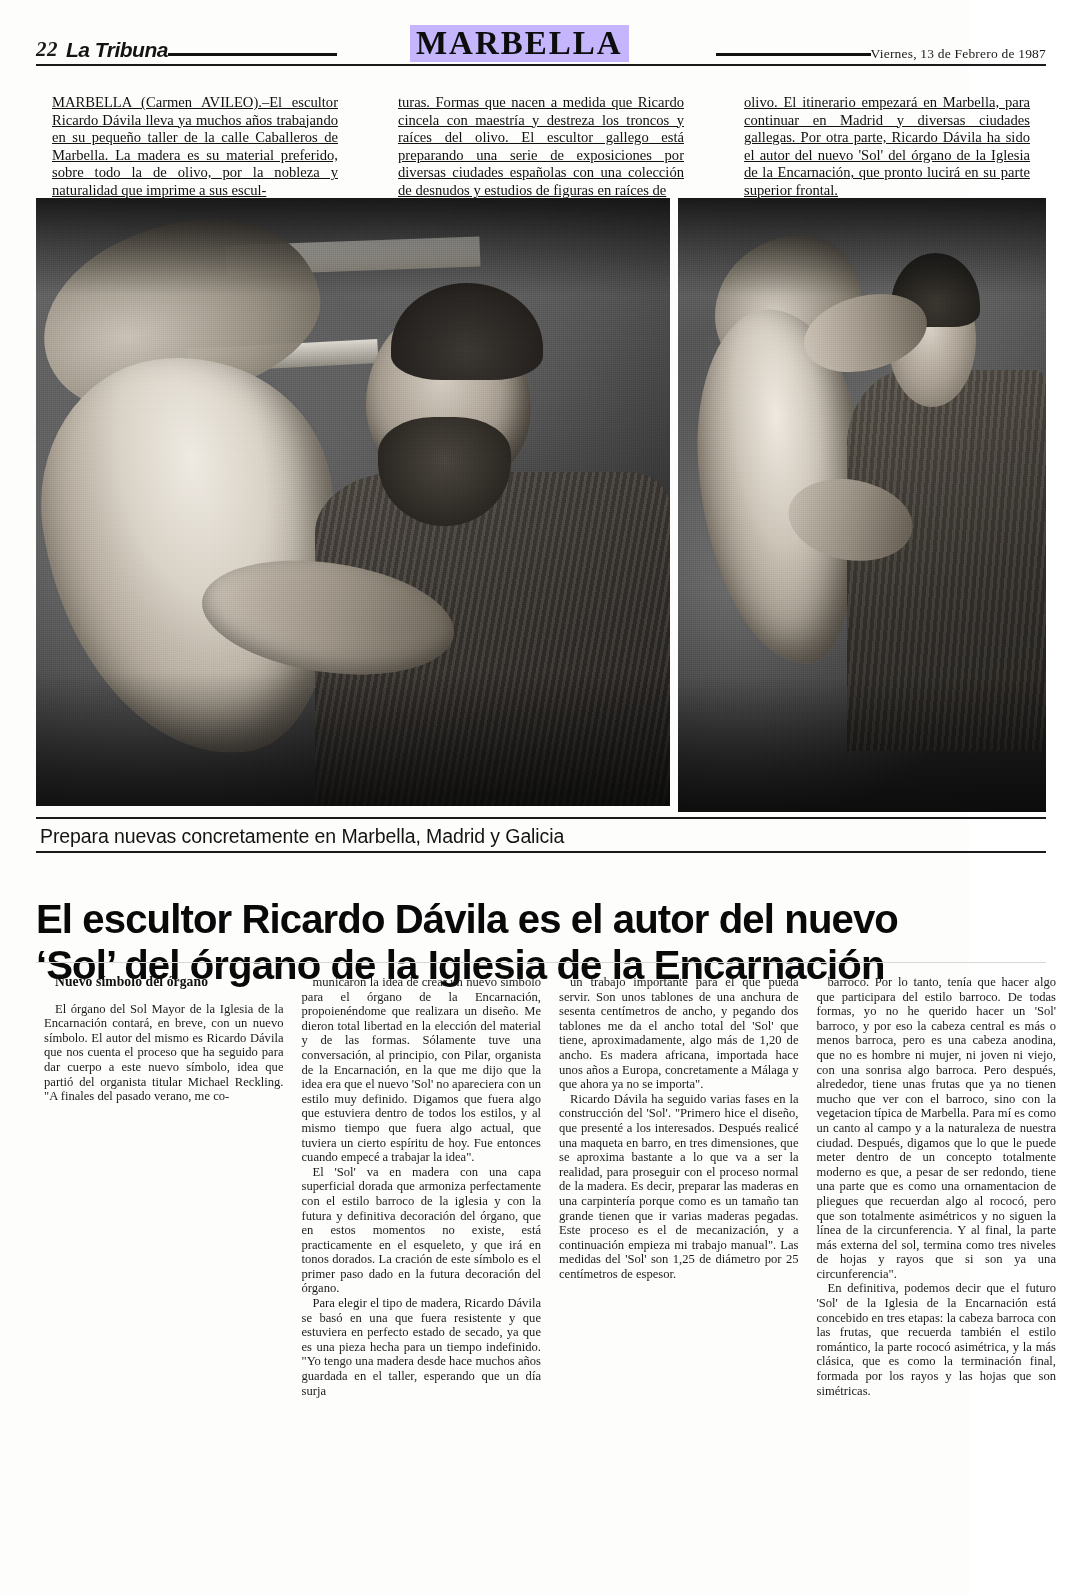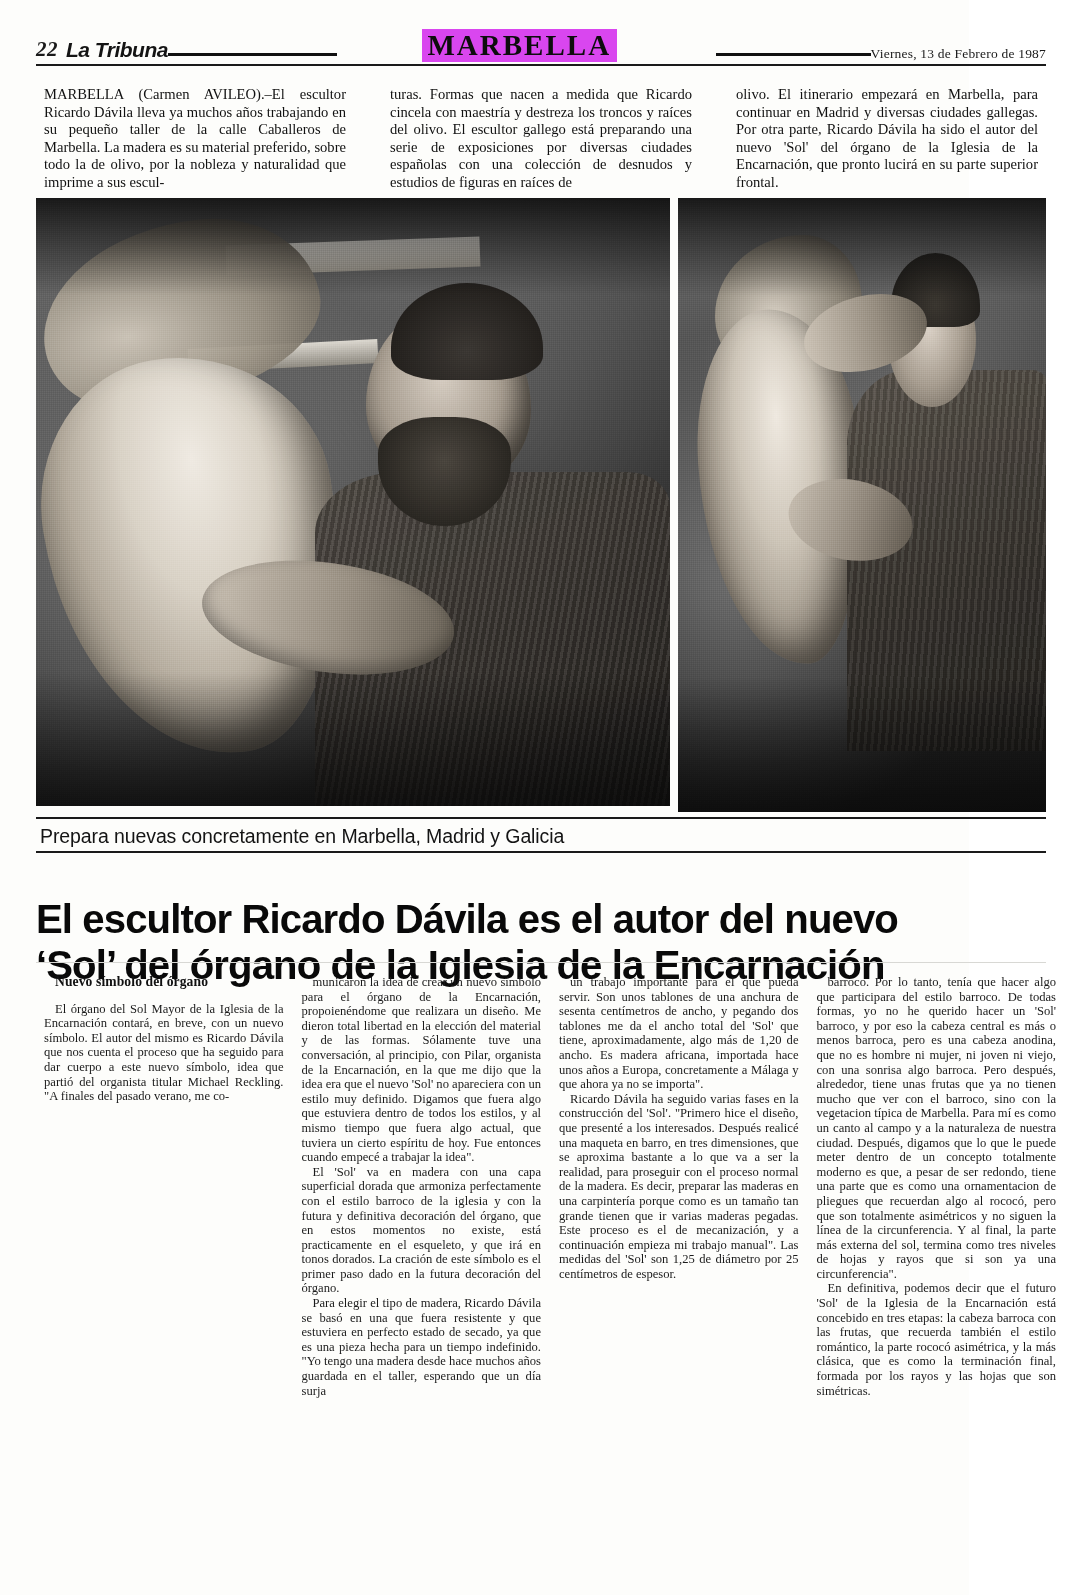--- a/index.html
+++ b/index.html
@@ -53,25 +53,25 @@
   .section-wrap {
     flex: 1;
     display: flex;
     align-items: center;
     justify-content: center;
     position: relative;
     padding: 0 10px;
   }
   .section-title {
     font-family: "Liberation Serif", serif;
-    font-size: 29px;
+    font-size: 33px;
     font-weight: bold;
     letter-spacing: 2px;
     color: #0d0d0d;
-    background: #d946ef;
+    background: #c4b5fd;
     padding: 0 6px;
     z-index: 2;
   }
   .rule-left, .rule-right {
     position: absolute;
     height: 3px;
     background: #111;
     bottom: 6px;
   }
   .rule-left { left: 0; width: 24%; }
@@ -94,27 +94,28 @@
   
   .lead {
     position: absolute;
     left: 36px; top: 78px;
     width: 1010px;
     display: grid;
     grid-template-columns: 1fr 1fr 1fr;
     column-gap: 28px;
   }
   .lead p {
-    margin: 8px;
+    margin: 16px;
     font-family: "Liberation Serif", serif;
     font-size: 14.6px;
     line-height: 17.6px;
     text-align: justify;
     text-justify: inter-word;
     hyphens: auto;
+    text-decoration: underline;
   }
 
   
   .photos {
     position: absolute;
     left: 36px; top: 198px;
     width: 1010px;
     height: 614px;
     display: flex;
     gap: 8px;

